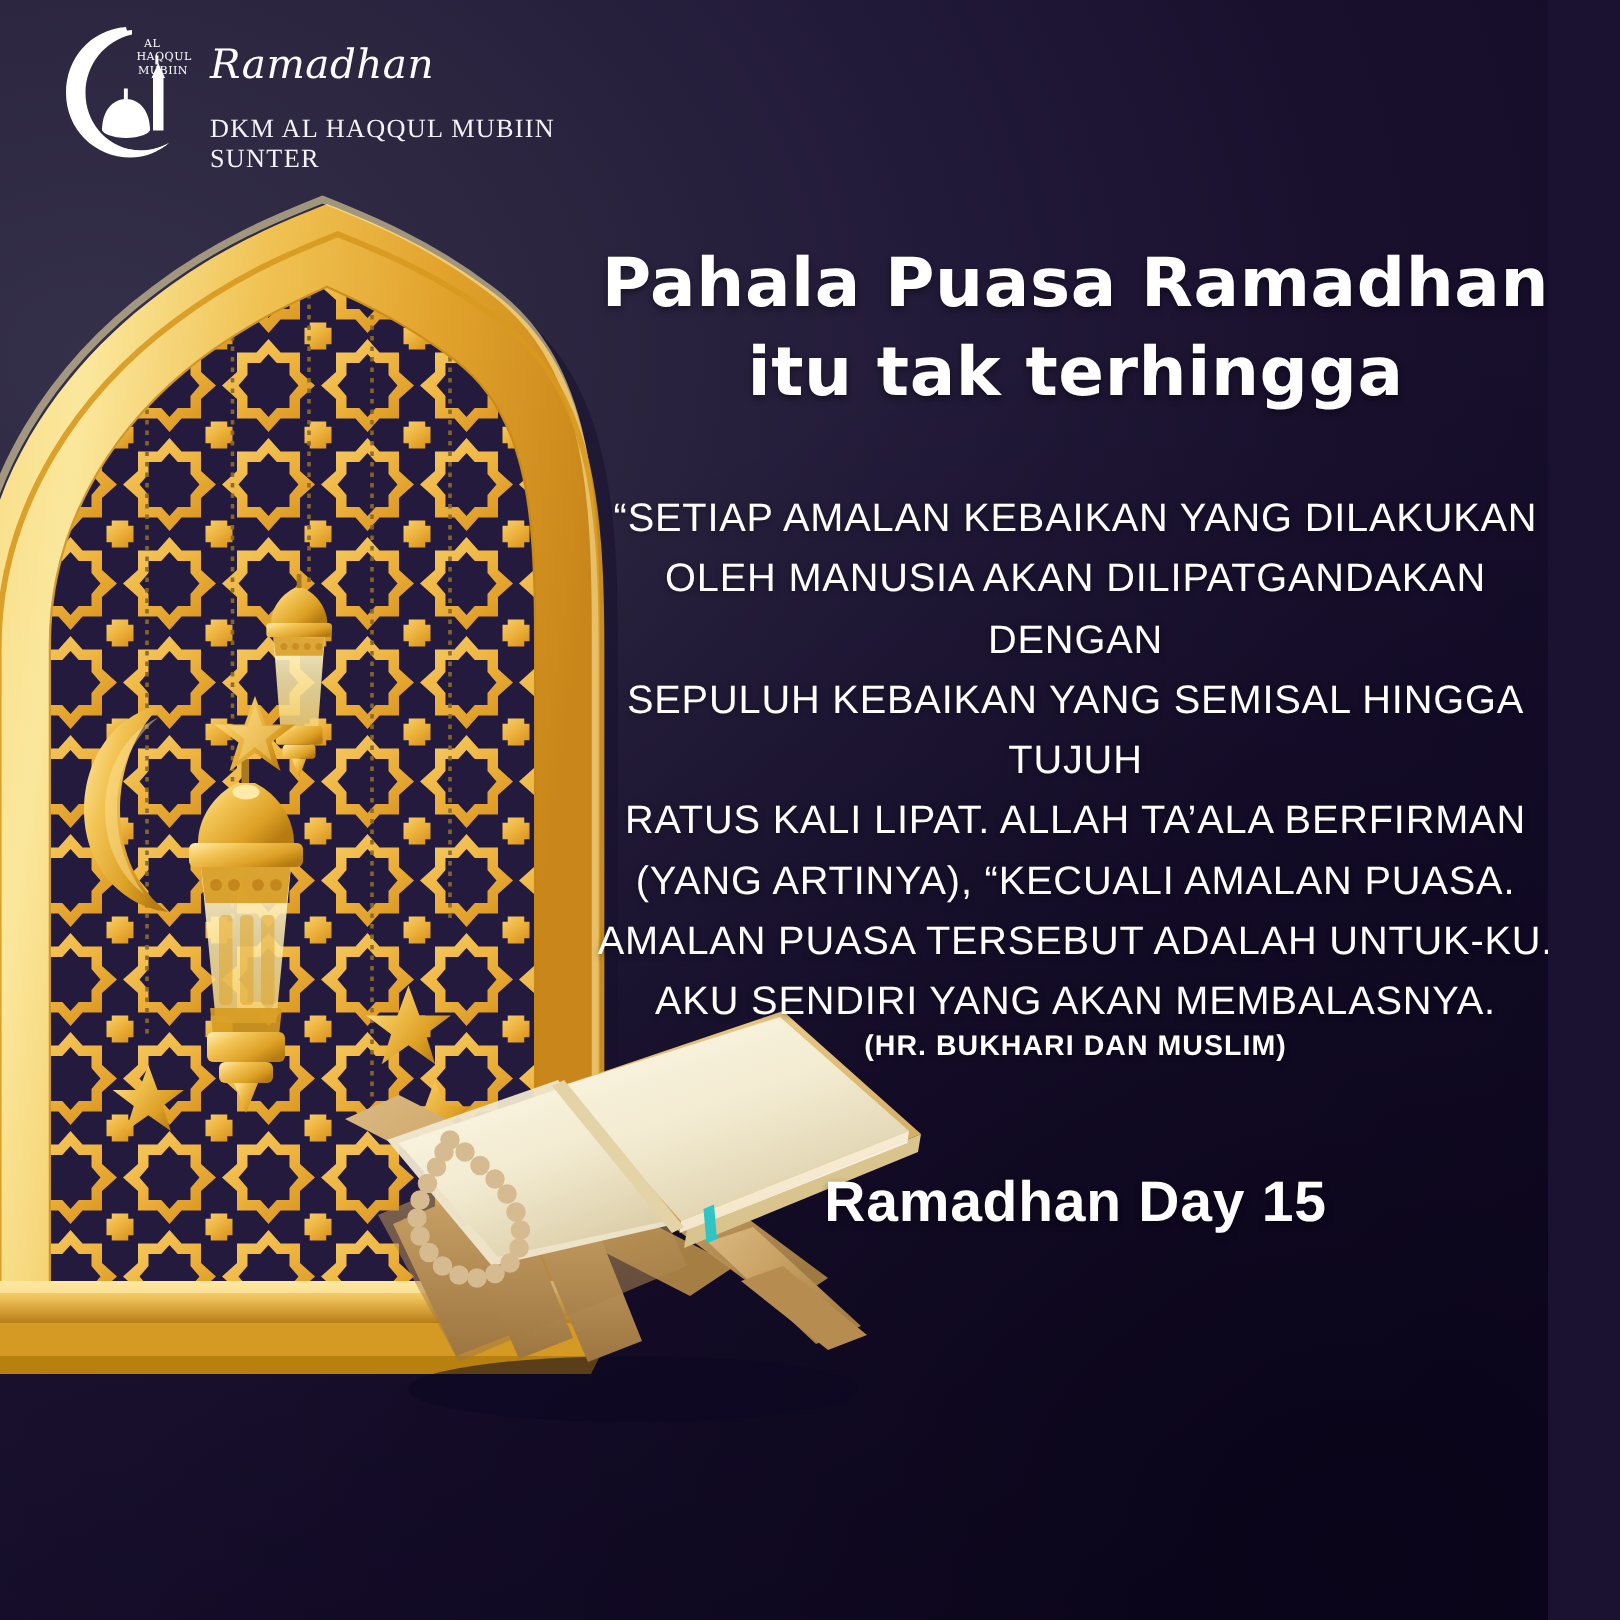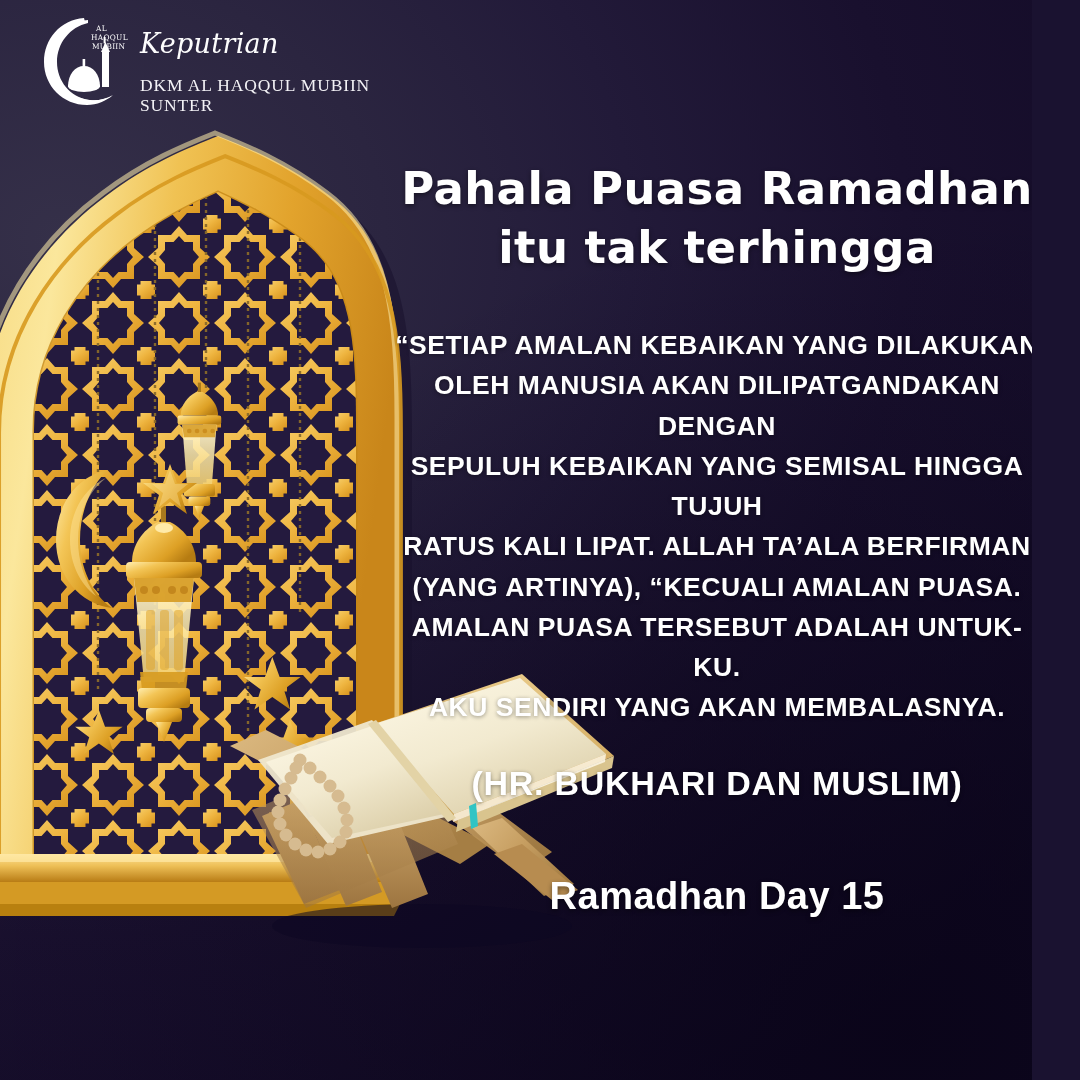--- a/index.html
+++ b/index.html
@@ -53,28 +53,27 @@
   }
   .headline{
     font-family:"DejaVu Sans", sans-serif;
     font-weight:700; font-size:45px; line-height:1.30;
     letter-spacing:.4px; white-space:pre-line;
     text-shadow:0 2px 5px rgba(0,0,0,.45);
   }
   .quote{
     margin-top:48px;
     font-family:"Liberation Sans", sans-serif;
-    font-weight:700; font-size:26.5px; line-height:1.52;
+    font-weight:400; font-size:26.5px; line-height:1.52;
     letter-spacing:.55px; white-space:pre-line;
     text-shadow:0 1px 4px rgba(0,0,0,.40);
   }
   .source{
-    margin-top:36px;
     font-family:"Liberation Sans", sans-serif;
-    font-weight:700; font-size:34px; letter-spacing:.7px;
+    font-weight:700; font-size:19px; letter-spacing:.7px;
     text-shadow:0 1px 4px rgba(0,0,0,.40);
   }
   .dayline{
     margin-top:72px;
     font-family:Liberation Sans, sans-serif;
     font-weight:700; font-size:38px; letter-spacing:.5px;
     text-shadow:0 2px 5px rgba(0,0,0,.45);
   }
 </style>
 </head>
@@ -98,21 +97,21 @@
         <rect x="62" y="38" width="7" height="35" fill="#ffffff"></rect>
         <path d="M61 38 L70 38 L65.5 28 Z" fill="#ffffff"></path>
         <rect x="63.6" y="23" width="2" height="6" fill="#ffffff"></rect>
 
         <text x="56" y="17" font-family="DejaVu Serif, serif" font-size="7.4" letter-spacing="0.3" fill="#ffffff">AL</text>
         <text x="51" y="26" font-family="DejaVu Serif, serif" font-size="7.4" letter-spacing="0.3" fill="#ffffff">HAQQUL</text>
         <text x="52" y="35" font-family="DejaVu Serif, serif" font-size="7.4" letter-spacing="0.3" fill="#ffffff">MUBIIN</text>
       </svg>
     </div>
     <div class="logo-txt">
-      <div class="logo-script">Keputrian</div>
+      <div class="logo-script">Ramadhan</div>
       <div class="logo-sub">DKM AL HAQQUL MUBIIN
 SUNTER</div>
     </div>
   </div>
 
   <div class="arch-wrap">
     <svg viewBox="0 0 470 830" xmlns="http://www.w3.org/2000/svg">
       <defs>
         <linearGradient id="gFrame" x1="0" y1="0" x2="1" y2="0.25">
           <stop offset="0" stop-color="#f6d97f"></stop>

